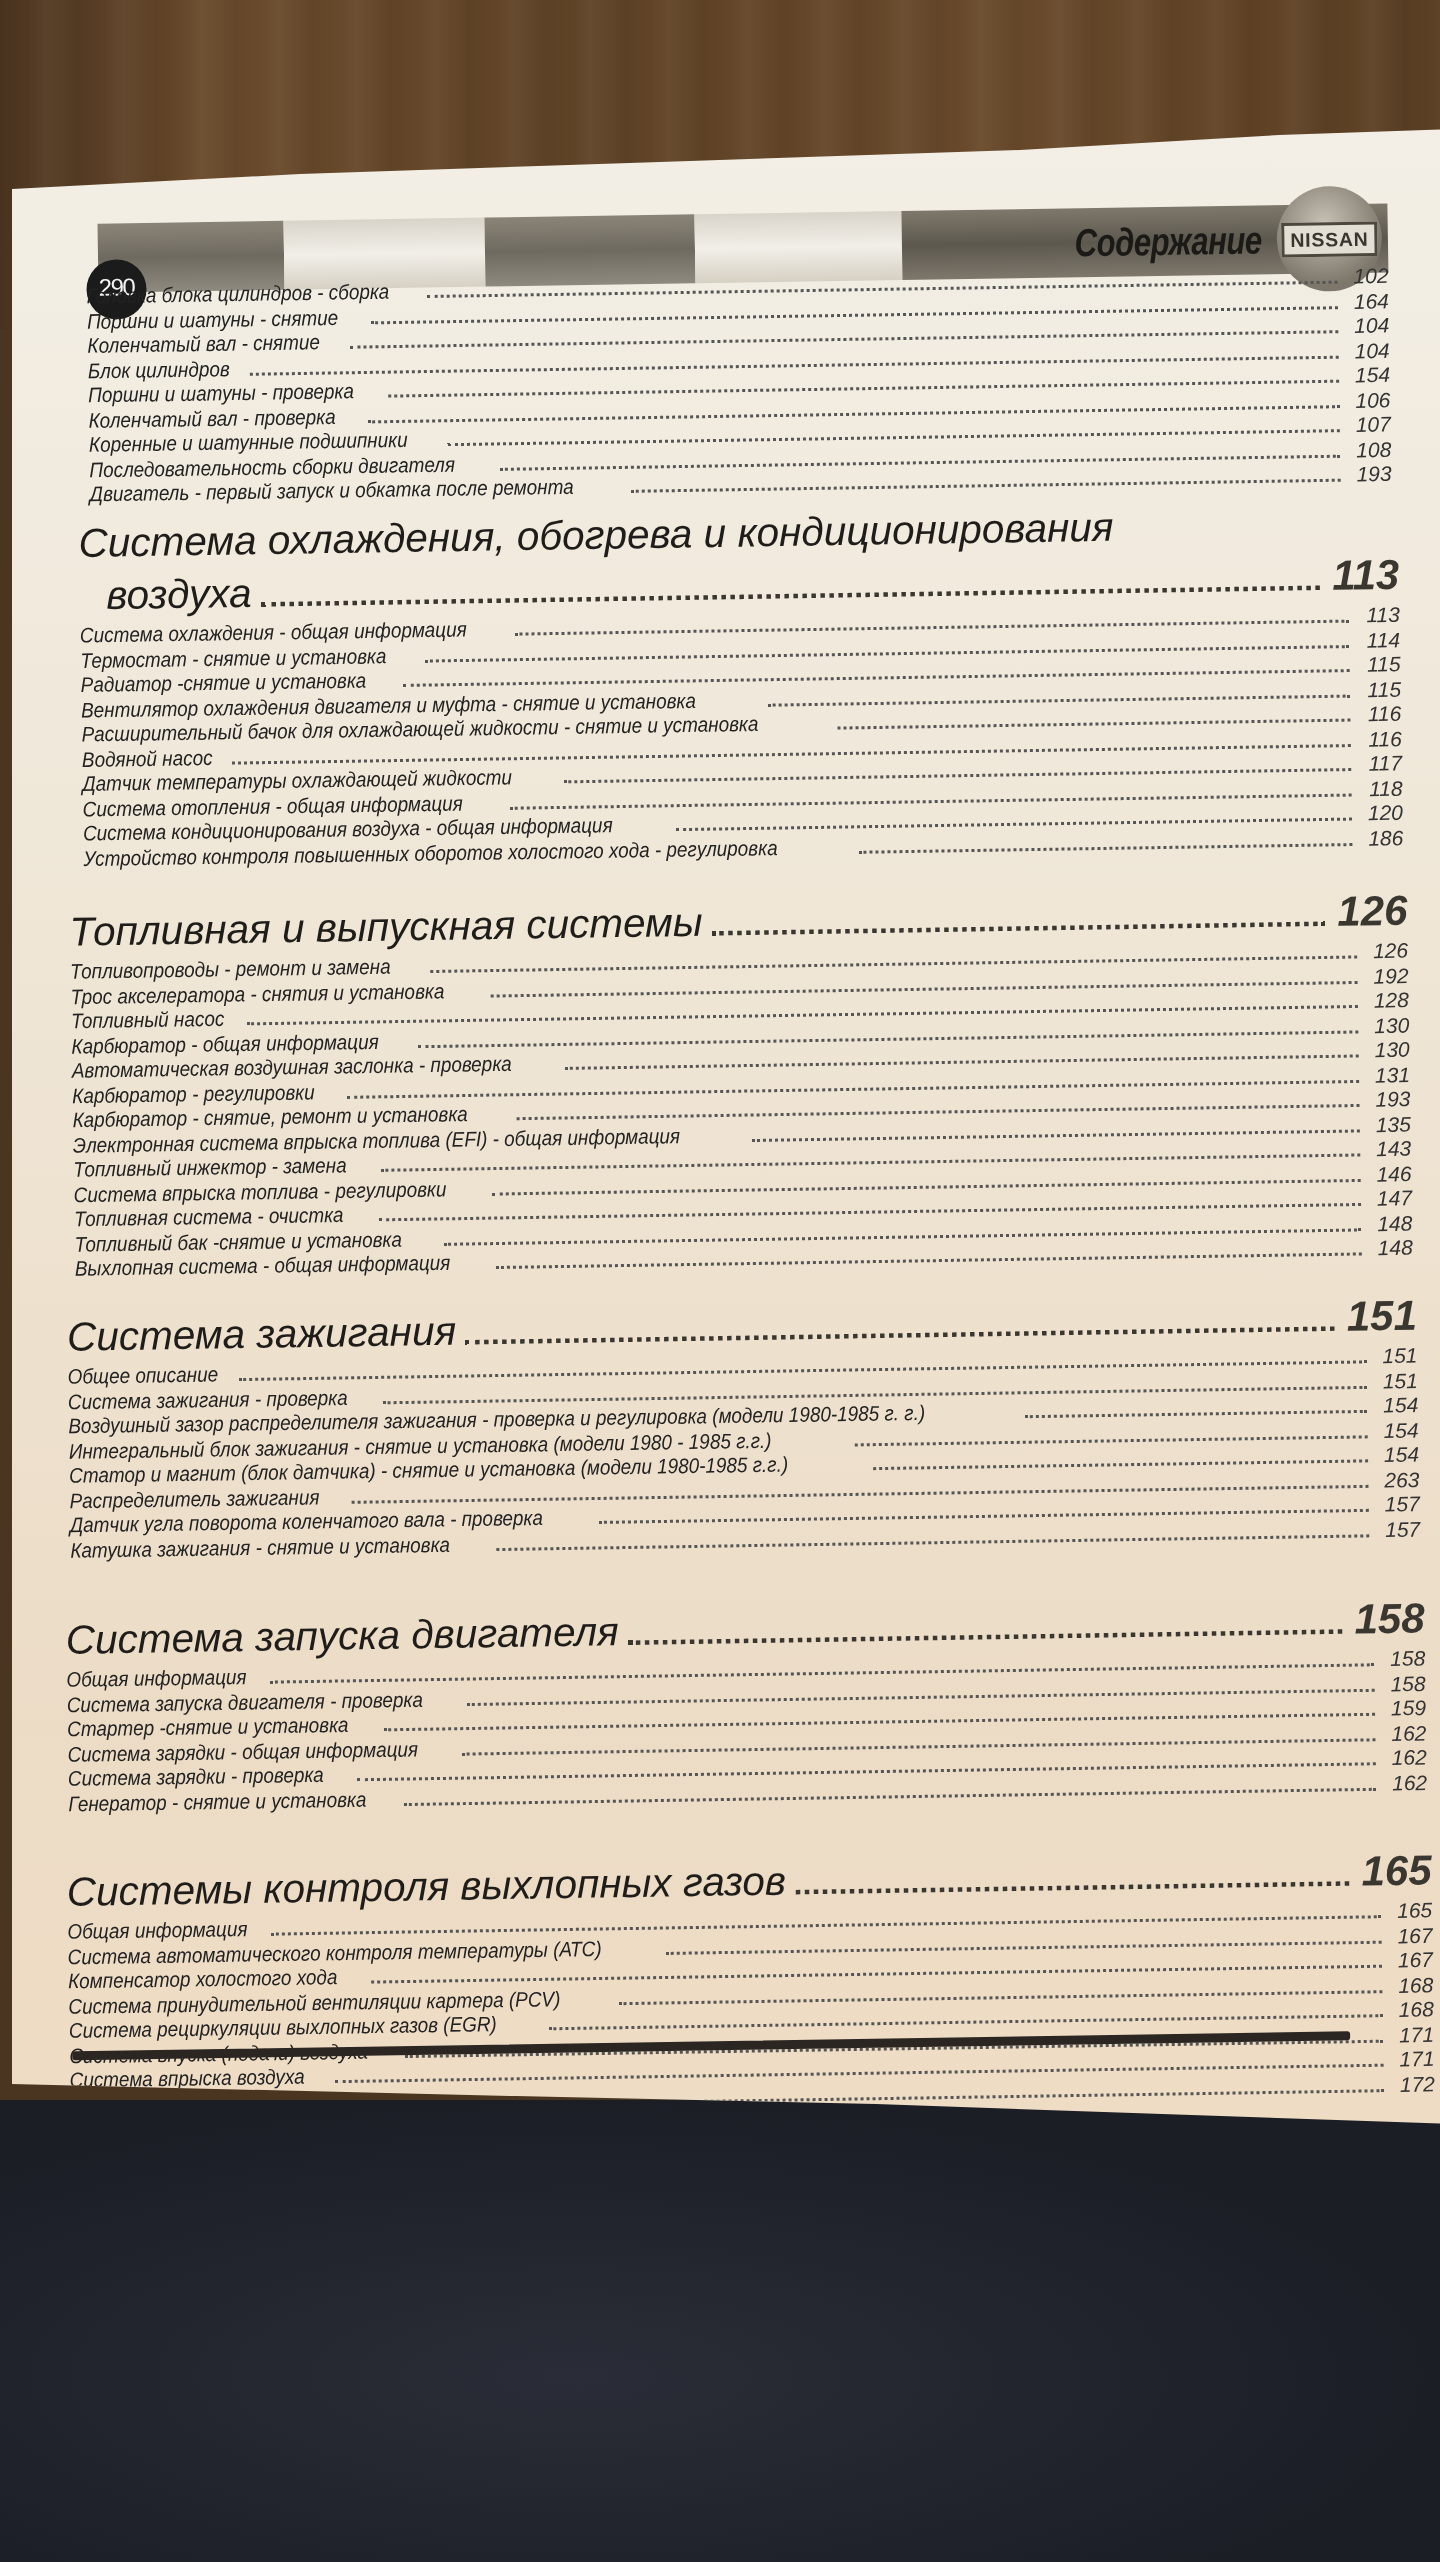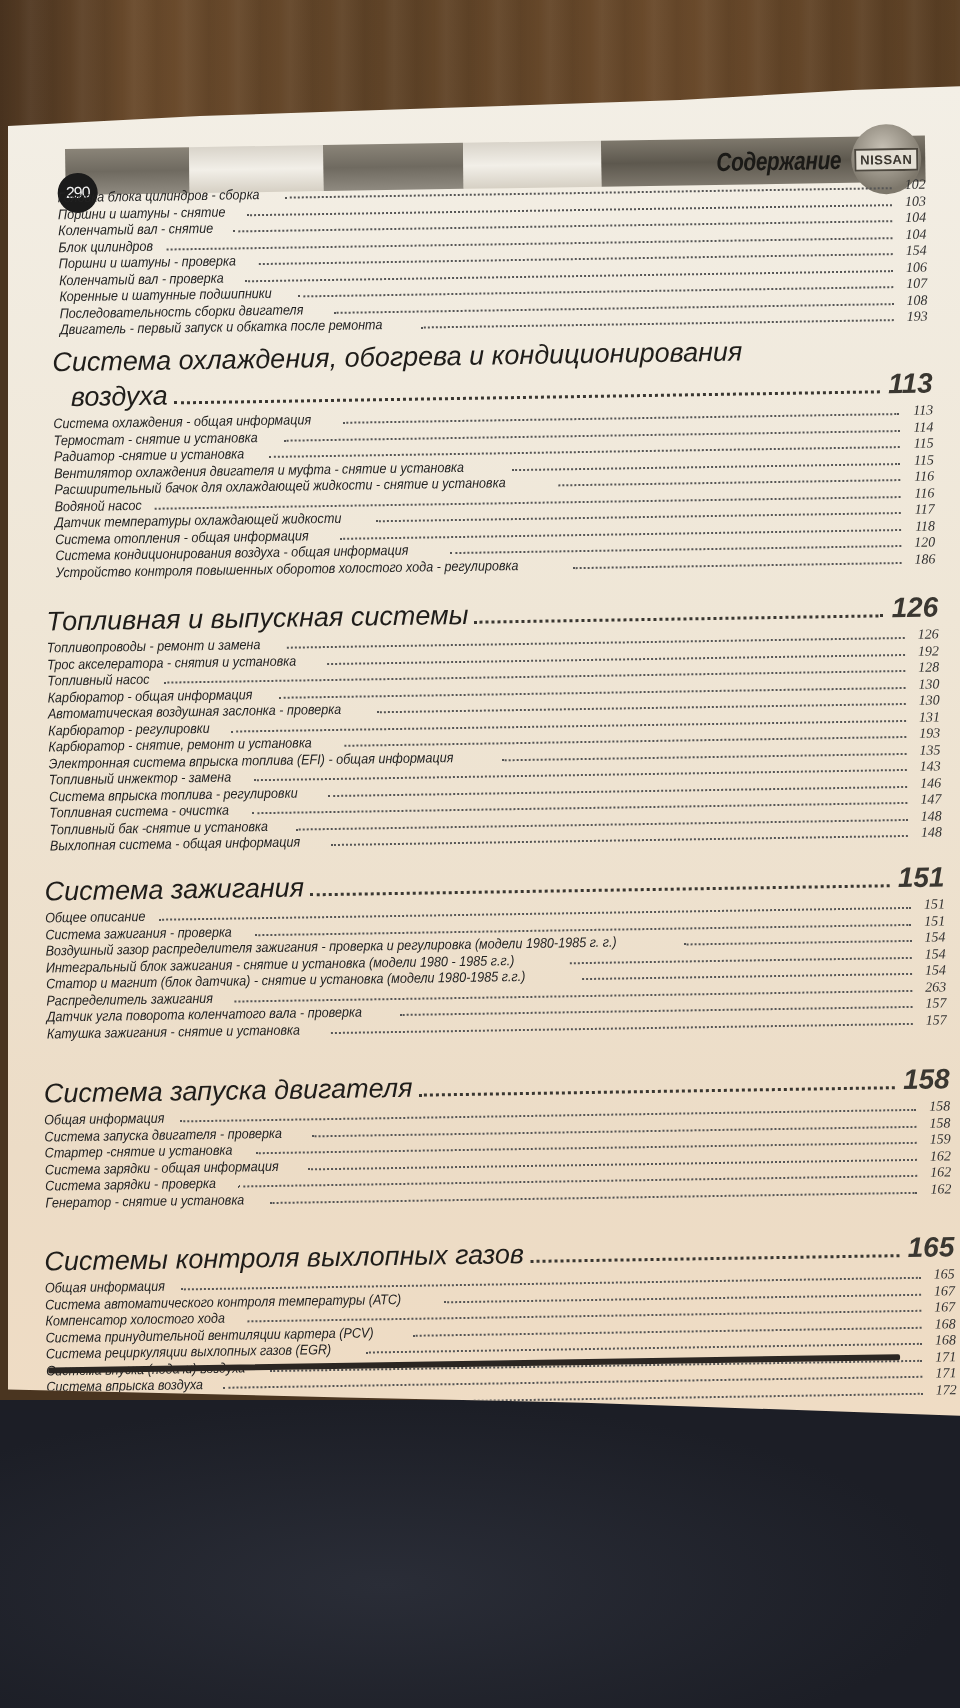--- a/index.html
+++ b/index.html
@@ -61,21 +61,21 @@
 
   .toc-block { position:absolute; left:0; width:960px; }
   .toc-row {
     position:relative; display:flex; align-items:baseline; height:16.5px;
     font-style:italic; font-size:14px; color:#222;
   }
   .toc-row .label { white-space:nowrap; padding-right:3px; transform:scaleX(0.9); transform-origin:left center; }
   .toc-row .dots {
     flex:1; border-bottom:2px dotted #555; margin-bottom:4px; height:0; min-width:10px;
   }
-  .toc-row .pnum { padding-left:4px; font-size:14px; color:#333; width:30px; text-align:right;font-family:Liberation Serif, serif; }
+  .toc-row .pnum { padding-left:4px; font-size:14px; color:#333; width:30px; text-align:right; }
 
   .section-title {
     display:flex; align-items:baseline; font-style:italic; font-size:27px; color:#1f1d1a;
     height:34px;
   }
   .section-title .label { white-space:nowrap; padding-right:6px; }
   .section-title .dots { flex:1; border-bottom:3px dotted #3a3731; margin-bottom:6px; }
   .section-title .pnum { padding-left:8px; font-size:28px; color:#3a3731; font-weight:bold; }
   .section-title-2line .line1 { font-style:italic; font-size:27px; color:#1f1d1a; height:34px; white-space:nowrap; }
   .section-title-2line .line2 { display:flex; align-items:baseline; font-style:italic; font-size:27px; color:#1f1d1a; padding-left:18px; height:34px; }
@@ -111,21 +111,21 @@
 
   <div class="toc-block" style="left:48px; top:104px; width:868px;">
     <div class="toc-row">
           <span class="label">Головка блока цилиндров - сборка</span>
           <span class="dots"></span>
           <span class="pnum">102</span>
         </div>
     <div class="toc-row">
           <span class="label">Поршни и шатуны - снятие</span>
           <span class="dots"></span>
-          <span class="pnum">103</span>
+          <span class="pnum">164</span>
         </div>
     <div class="toc-row">
           <span class="label">Коленчатый вал - снятие</span>
           <span class="dots"></span>
           <span class="pnum">104</span>
         </div>
     <div class="toc-row">
           <span class="label">Блок цилиндров</span>
           <span class="dots"></span>
           <span class="pnum">104</span>

